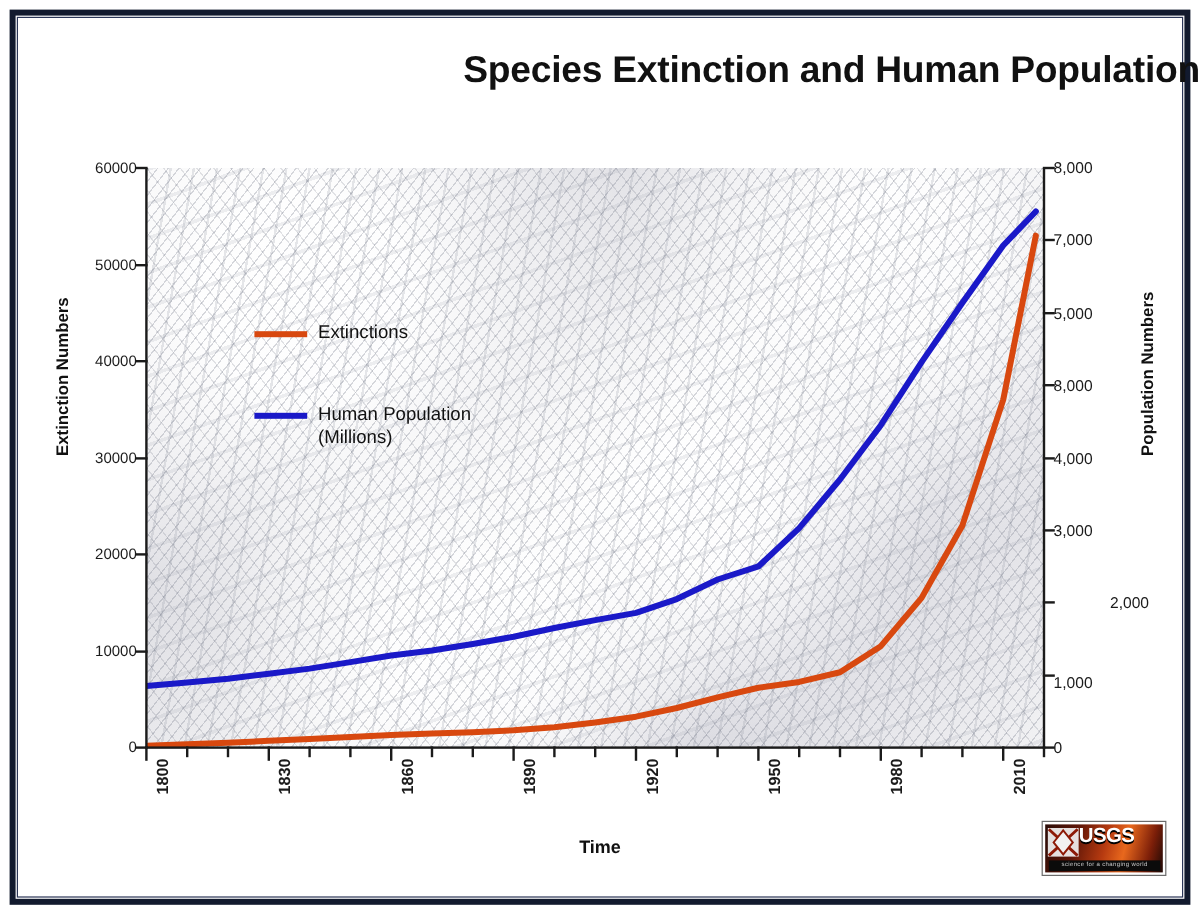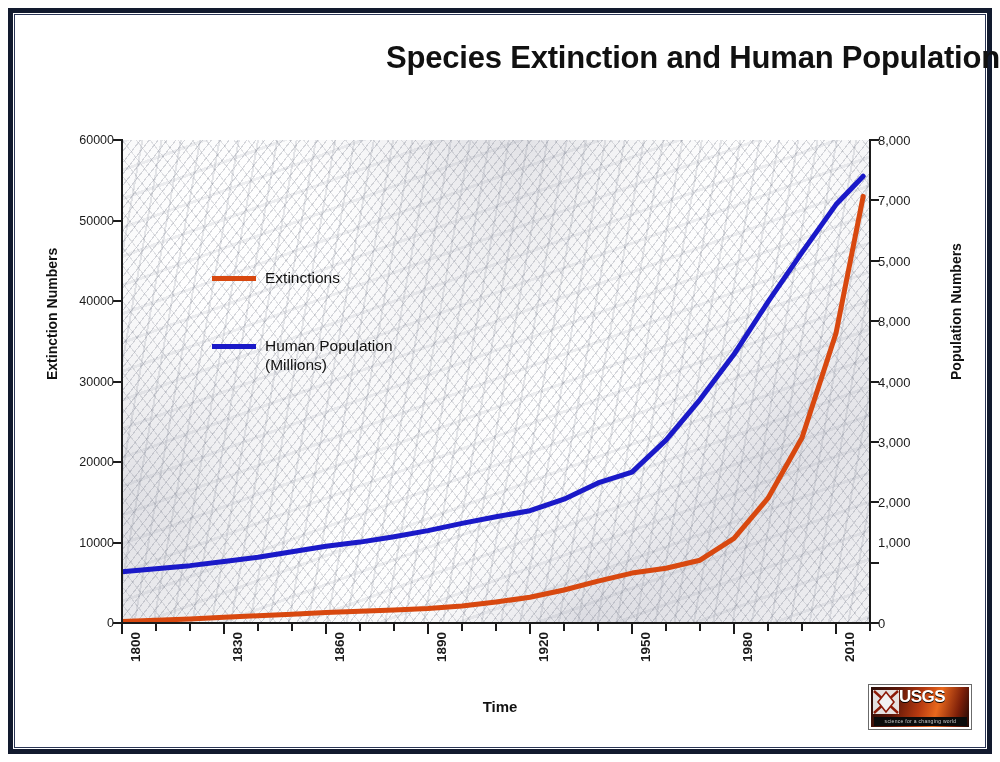--- a/index.html
+++ b/index.html
@@ -153,23 +153,23 @@
         <div class="ylab" style="top: 161px;">40000</div>
         <div class="tick" style="left: -9px; top: 79.5px; width: 10px; height: 2px;"></div>
         <div class="ylab" style="top: 80.5px;">50000</div>
         <div class="tick" style="left: -9px; top: -1px; width: 10px; height: 2px;"></div>
         <div class="ylab" style="top: 0px;">60000</div>
       </div>
     <div id="ticks-right">
         <div class="tick" style="left: 747px; top: 482px; width: 10px; height: 2px;"></div>
         <div class="ylab-r" style="top: 483px;">0</div>
         <div class="tick" style="left: 747px; top: 421.625px; width: 10px; height: 2px;"></div>
-        <div class="ylab-r" style="top: 402px;">1,000</div>
+        <div class="ylab-r" style="top: 429px;">1,000</div>
         <div class="tick" style="left: 747px; top: 361.25px; width: 10px; height: 2px;"></div>
-        <div class="ylab-r" style="top: 362.25px;">2,000</div>
+        <div class="ylab-r" style="top: 362.25px; margin-left: 47px;">2,000</div>
         <div class="tick" style="left: 747px; top: 300.875px; width: 10px; height: 2px;"></div>
         <div class="ylab-r" style="top: 301.875px;">3,000</div>
         <div class="tick" style="left: 747px; top: 240.5px; width: 10px; height: 2px;"></div>
         <div class="ylab-r" style="top: 241.5px;">4,000</div>
         <div class="tick" style="left: 747px; top: 180.125px; width: 10px; height: 2px;"></div>
         <div class="ylab-r" style="top: 181.125px;">8,000</div>
         <div class="tick" style="left: 747px; top: 119.75px; width: 10px; height: 2px;"></div>
         <div class="ylab-r" style="top: 120.75px;">5,000</div>
         <div class="tick" style="left: 747px; top: 59.375px; width: 10px; height: 2px;"></div>
         <div class="ylab-r" style="top: 60.375px;">7,000</div>

